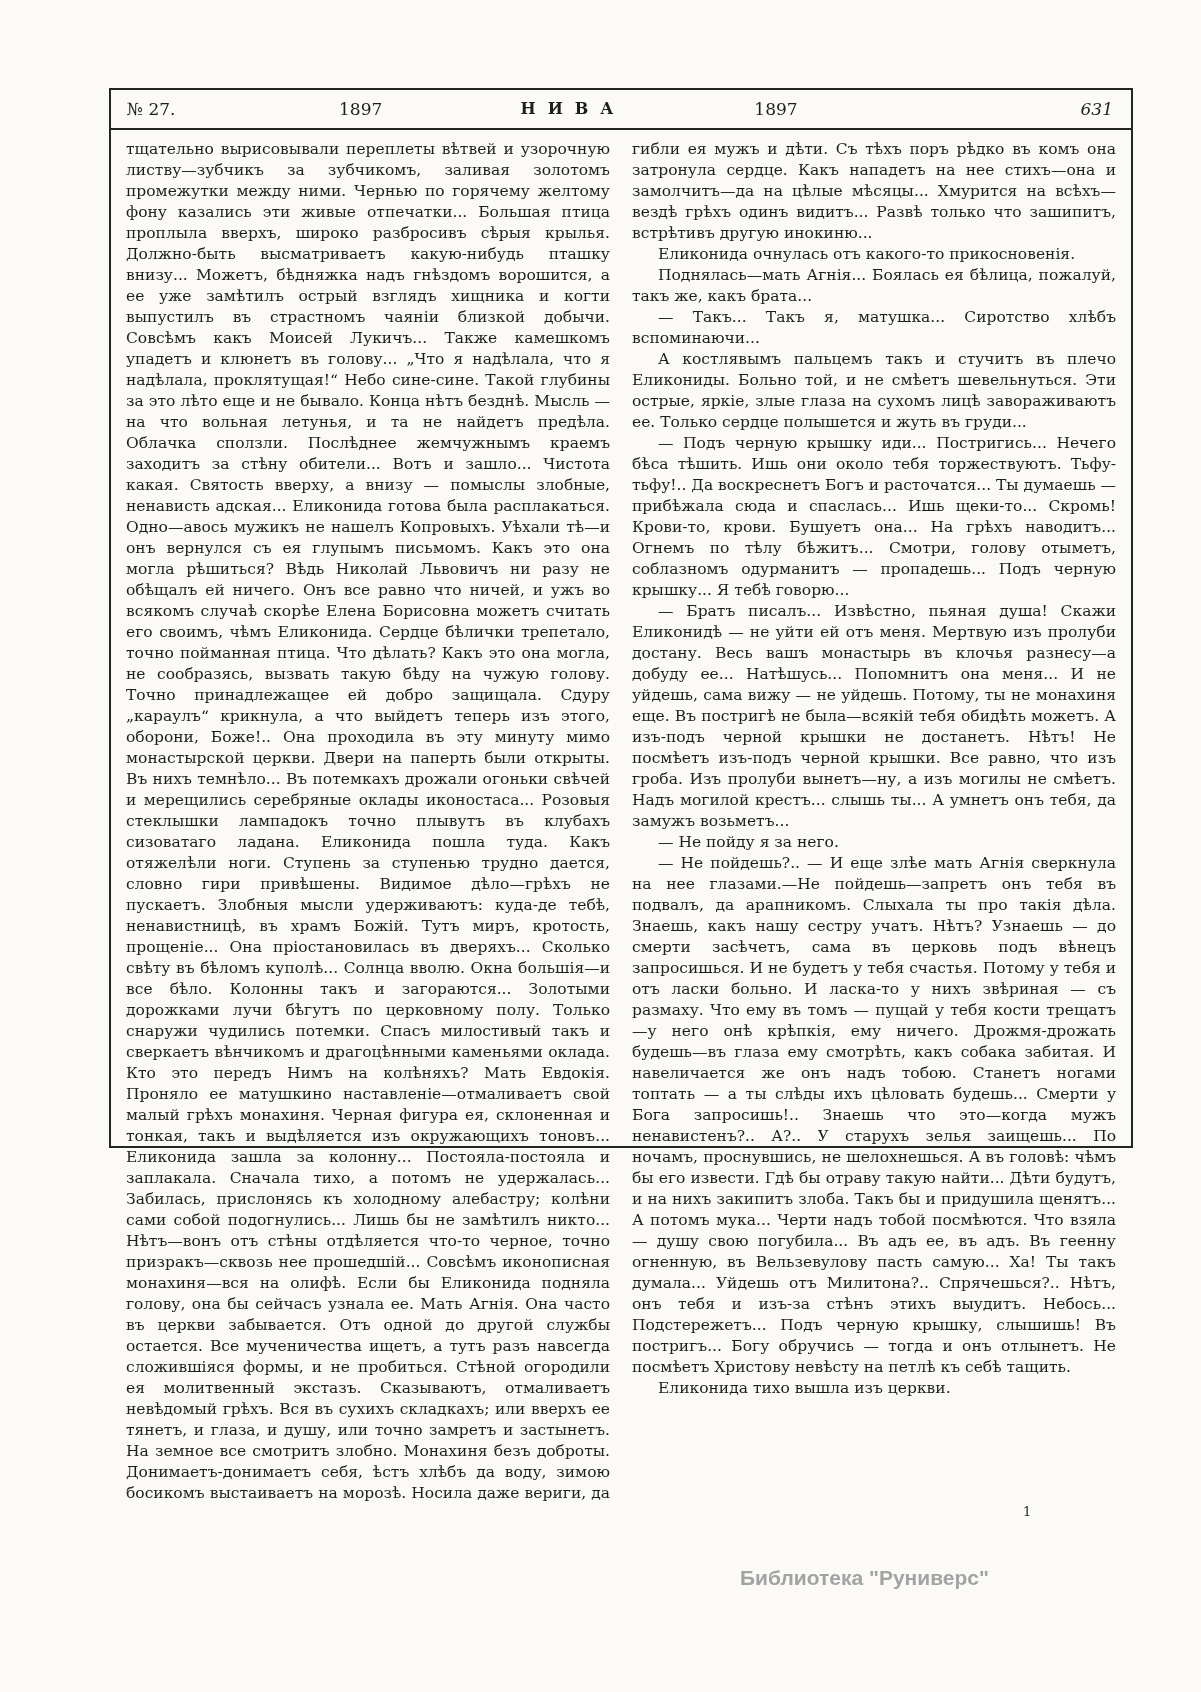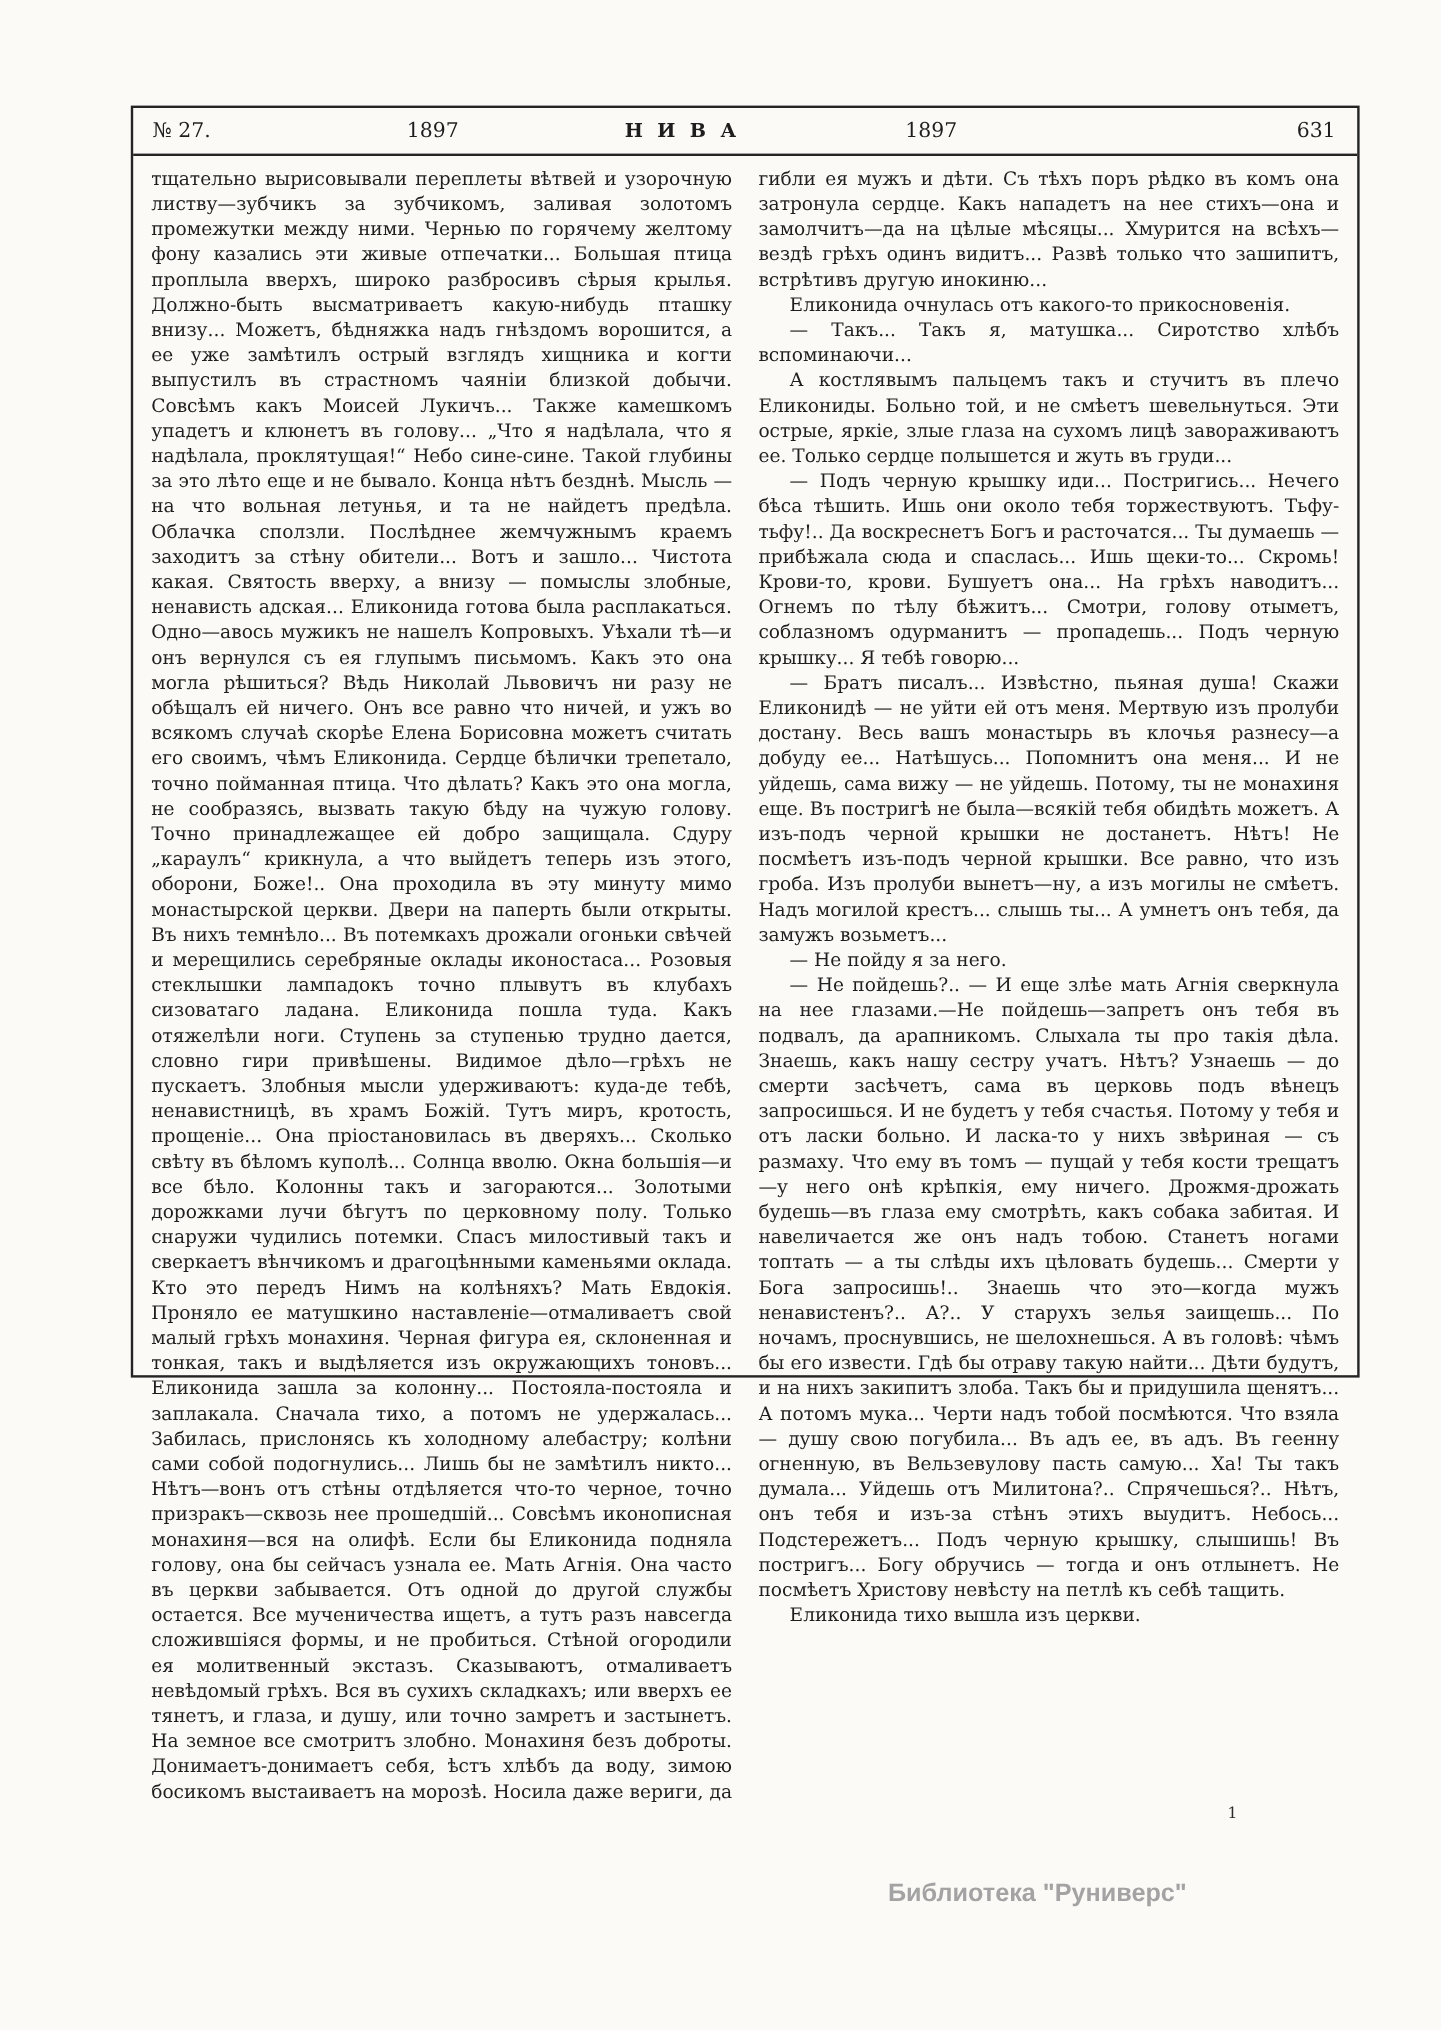--- a/index.html
+++ b/index.html
@@ -41,21 +41,21 @@
   .issue-number { left: 16px; }
   .year-left { left: 228px; }
   .masthead-title {
     left: 462px;
     transform: translateX(-50%);
     font-size: 16px;
     font-weight: bold;
     letter-spacing: 12px;
   }
   .year-right { left: 665px; transform: translateX(-50%); }
-  .page-number { right: 18px; }
+  .page-number { right: 18px; font-style: italic; }
 
   .text-body {
     display: flex;
     gap: 22px;
     padding: 9px 15px 0 15px;
   }
   .col {
     width: 484px;
     height: 1368px;
     overflow: hidden;
@@ -103,20 +103,21 @@
 
   <div class="text-body">
 
     <div class="col">
       <p class="cont">тщательно вырисовывали переплеты вѣтвей и узорочную листву—зубчикъ за зубчикомъ, заливая золотомъ промежутки между ними. Чернью по горячему желтому фону казались эти живые отпечатки... Большая птица проплыла вверхъ, широко разбросивъ сѣрыя крылья. Должно-быть высматриваетъ какую-нибудь пташку внизу... Можетъ, бѣдняжка надъ гнѣздомъ ворошится, а ее уже замѣтилъ острый взглядъ хищника и когти выпустилъ въ страстномъ чаяніи близкой добычи. Совсѣмъ какъ Моисей Лукичъ... Также камешкомъ упадетъ и клюнетъ въ голову... „Что я надѣлала, что я надѣлала, проклятущая!“ Небо сине-сине. Такой глубины за это лѣто еще и не бывало. Конца нѣтъ безднѣ. Мысль — на что вольная летунья, и та не найдетъ предѣла. Облачка сползли. Послѣднее жемчужнымъ краемъ заходитъ за стѣну обители... Вотъ и зашло... Чистота какая. Святость вверху, а внизу — помыслы злобные, ненависть адская... Еликонида готова была расплакаться. Одно—авось мужикъ не нашелъ Копровыхъ. Уѣхали тѣ—и онъ вернулся съ ея глупымъ письмомъ. Какъ это она могла рѣшиться? Вѣдь Николай Львовичъ ни разу не обѣщалъ ей ничего. Онъ все равно что ничей, и ужъ во всякомъ случаѣ скорѣе Елена Борисовна можетъ считать его своимъ, чѣмъ Еликонида. Сердце бѣлички трепетало, точно пойманная птица. Что дѣлать? Какъ это она могла, не сообразясь, вызвать такую бѣду на чужую голову. Точно принадлежащее ей добро защищала. Сдуру „караулъ“ крикнула, а что выйдетъ теперь изъ этого, оборони, Боже!.. Она проходила въ эту минуту мимо монастырской церкви. Двери на паперть были открыты. Въ нихъ темнѣло... Въ потемкахъ дрожали огоньки свѣчей и мерещились серебряные оклады иконостаса... Розовыя стеклышки лампадокъ точно плывутъ въ клубахъ сизоватаго ладана. Еликонида пошла туда. Какъ отяжелѣли ноги. Ступень за ступенью трудно дается, словно гири привѣшены. Видимое дѣло—грѣхъ не пускаетъ. Злобныя мысли удерживаютъ: куда-де тебѣ, ненавистницѣ, въ храмъ Божій. Тутъ миръ, кротость, прощеніе... Она пріостановилась въ дверяхъ... Сколько свѣту въ бѣломъ куполѣ... Солнца вволю. Окна большія—и все бѣло. Колонны такъ и загораются... Золотыми дорожками лучи бѣгутъ по церковному полу. Только снаружи чудились потемки. Спасъ милостивый такъ и сверкаетъ вѣнчикомъ и драгоцѣнными каменьями оклада. Кто это передъ Нимъ на колѣняхъ? Мать Евдокія. Проняло ее матушкино наставленіе—отмаливаетъ свой малый грѣхъ монахиня. Черная фигура ея, склоненная и тонкая, такъ и выдѣляется изъ окружающихъ тоновъ... Еликонида зашла за колонну... Постояла-постояла и заплакала. Сначала тихо, а потомъ не удержалась... Забилась, прислонясь къ холодному алебастру; колѣни сами собой подогнулись... Лишь бы не замѣтилъ никто... Нѣтъ—вонъ отъ стѣны отдѣляется что-то черное, точно призракъ—сквозь нее прошедшій... Совсѣмъ иконописная монахиня—вся на олифѣ. Если бы Еликонида подняла голову, она бы сейчасъ узнала ее. Мать Агнія. Она часто въ церкви забывается. Отъ одной до другой службы остается. Все мученичества ищетъ, а тутъ разъ навсегда сложившіяся формы, и не пробиться. Стѣной огородили ея молитвенный экстазъ. Сказываютъ, отмаливаетъ невѣдомый грѣхъ. Вся въ сухихъ складкахъ; или вверхъ ее тянетъ, и глаза, и душу, или точно замретъ и застынетъ. На земное все смотритъ злобно. Монахиня безъ доброты. Донимаетъ-донимаетъ себя, ѣстъ хлѣбъ да воду, зимою босикомъ выстаиваетъ на морозѣ. Носила даже вериги, да архіерей запретилъ... А сердце все не шелохнется и слезъ примиряющихъ нѣтъ. Изъ купчихъ она—родная сестра Еликонидиному ворогу Милитону Саввичу Слонову. Постриглась двадцати семи лѣтъ, послѣ пожара, въ которомъ по-</p>
     </div>
 
     <div class="col">
       <p class="cont">гибли ея мужъ и дѣти. Съ тѣхъ поръ рѣдко въ комъ она затронула сердце. Какъ нападетъ на нее стихъ—она и замолчитъ—да на цѣлые мѣсяцы... Хмурится на всѣхъ—вездѣ грѣхъ одинъ видитъ... Развѣ только что зашипитъ, встрѣтивъ другую инокиню...</p>
       <p>Еликонида очнулась отъ какого-то прикосновенія.</p>
+      <p>Поднялась—мать Агнія... Боялась ея бѣлица, пожалуй, такъ же, какъ брата...</p>
       <p>— Такъ... Такъ я, матушка... Сиротство хлѣбъ вспоминаючи...</p>
       <p>А костлявымъ пальцемъ такъ и стучитъ въ плечо Еликониды. Больно той, и не смѣетъ шевельнуться. Эти острые, яркіе, злые глаза на сухомъ лицѣ завораживаютъ ее. Только сердце полышется и жуть въ груди...</p>
       <p>— Подъ черную крышку иди... Постригись... Нечего бѣса тѣшить. Ишь они около тебя торжествуютъ. Тьфу-тьфу!.. Да воскреснетъ Богъ и расточатся... Ты думаешь — прибѣжала сюда и спаслась... Ишь щеки-то... Скромь! Крови-то, крови. Бушуетъ она... На грѣхъ наводитъ... Огнемъ по тѣлу бѣжитъ... Смотри, голову отыметъ, соблазномъ одурманитъ — пропадешь... Подъ черную крышку... Я тебѣ говорю...</p>
       <p>— Братъ писалъ... Извѣстно, пьяная душа! Скажи Еликонидѣ — не уйти ей отъ меня. Мертвую изъ пролуби достану. Весь вашъ монастырь въ клочья разнесу—а добуду ее... Натѣшусь... Попомнитъ она меня... И не уйдешь, сама вижу — не уйдешь. Потому, ты не монахиня еще. Въ постригѣ не была—всякій тебя обидѣть можетъ. А изъ-подъ черной крышки не достанетъ. Нѣтъ! Не посмѣетъ изъ-подъ черной крышки. Все равно, что изъ гроба. Изъ пролуби вынетъ—ну, а изъ могилы не смѣетъ. Надъ могилой крестъ... слышь ты... А умнетъ онъ тебя, да замужъ возьметъ...</p>
       <p>— Не пойду я за него.</p>
       <p>— Не пойдешь?.. — И еще злѣе мать Агнія сверкнула на нее глазами.—Не пойдешь—запретъ онъ тебя въ подвалъ, да арапникомъ. Слыхала ты про такія дѣла. Знаешь, какъ нашу сестру учатъ. Нѣтъ? Узнаешь — до смерти засѣчетъ, сама въ церковь подъ вѣнецъ запросишься. И не будетъ у тебя счастья. Потому у тебя и отъ ласки больно. И ласка-то у нихъ звѣриная — съ размаху. Что ему въ томъ — пущай у тебя кости трещатъ—у него онѣ крѣпкія, ему ничего. Дрожмя-дрожать будешь—въ глаза ему смотрѣть, какъ собака забитая. И навеличается же онъ надъ тобою. Станетъ ногами топтать — а ты слѣды ихъ цѣловать будешь... Смерти у Бога запросишь!.. Знаешь что это—когда мужъ ненавистенъ?.. А?.. У старухъ зелья заищешь... По ночамъ, проснувшись, не шелохнешься. А въ головѣ: чѣмъ бы его извести. Гдѣ бы отраву такую найти... Дѣти будутъ, и на нихъ закипитъ злоба. Такъ бы и придушила щенятъ... А потомъ мука... Черти надъ тобой посмѣются. Что взяла — душу свою погубила... Въ адъ ее, въ адъ. Въ геенну огненную, въ Вельзевулову пасть самую... Ха! Ты такъ думала... Уйдешь отъ Милитона?.. Спрячешься?.. Нѣтъ, онъ тебя и изъ-за стѣнъ этихъ выудитъ. Небось... Подстережетъ... Подъ черную крышку, слышишь! Въ постригъ... Богу обручись — тогда и онъ отлынетъ. Не посмѣетъ Христову невѣсту на петлѣ къ себѣ тащить.</p>
       <p>Еликонида тихо вышла изъ церкви.</p>
 
     </div>
 

